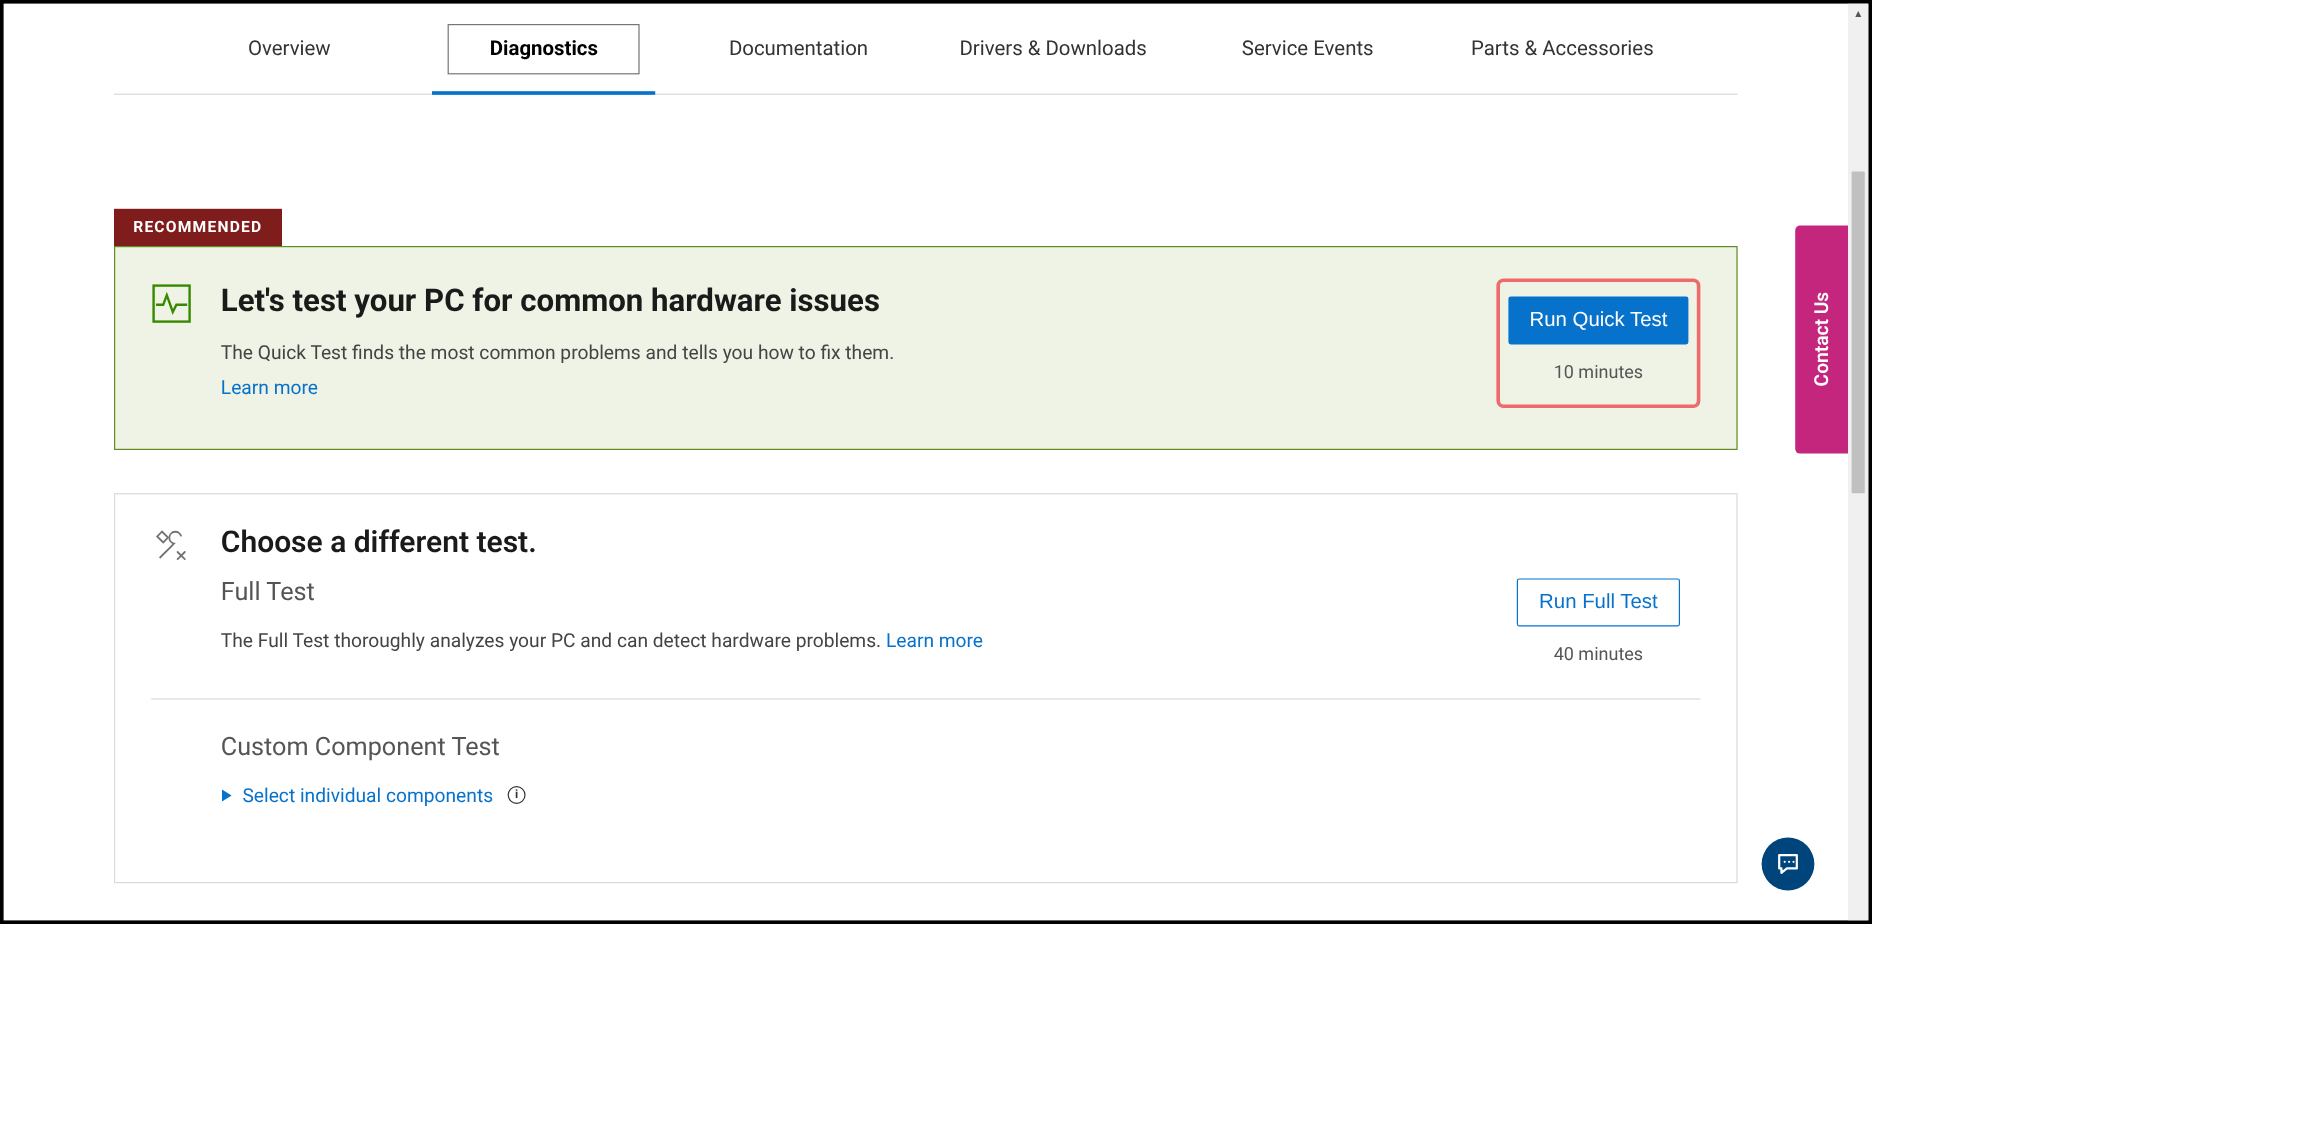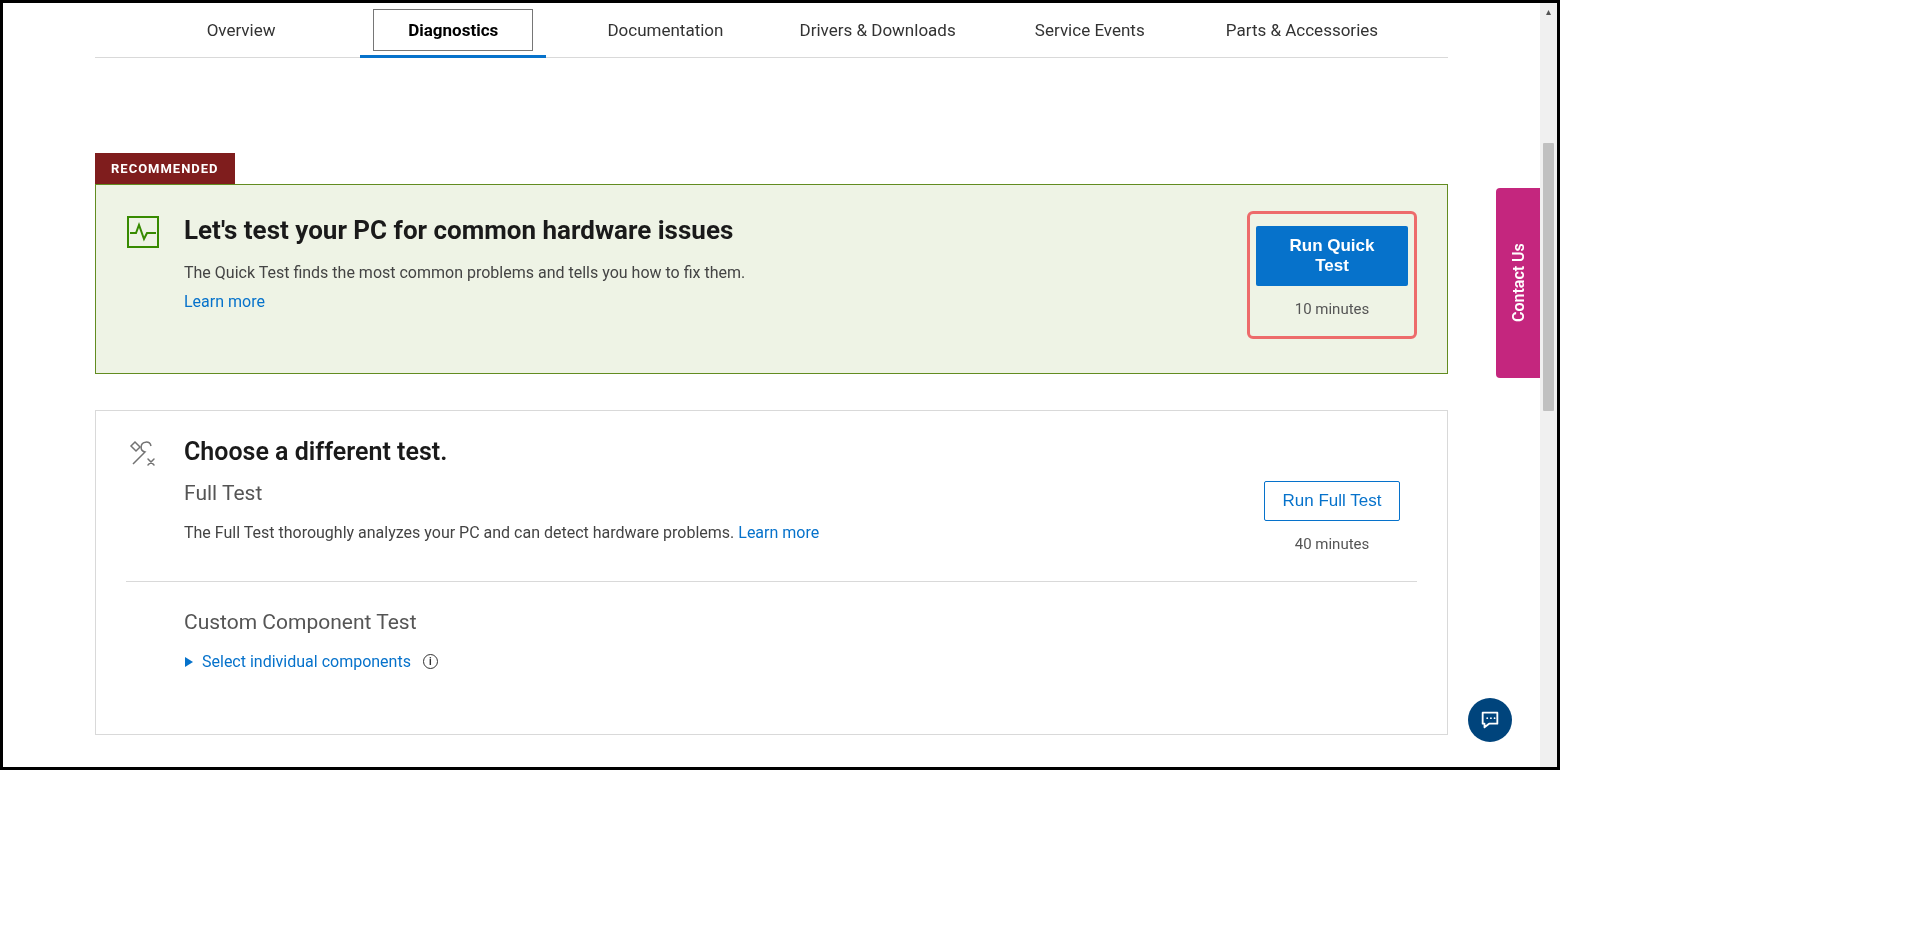--- a/index.html
+++ b/index.html
@@ -33,21 +33,21 @@
       background: #c0c0c0;
       border-radius: 1px;
     }
     .content {
       padding: 0 92px 40px 92px;
       margin-right: 17px;
     }
     .tabs {
       display: flex;
       border-bottom: 1px solid #d9d9d9;
-      height: 55px;
+      height: 76px;
       align-items: stretch;
       justify-content: space-around;
       padding: 0 40px;
     }
     .tab {
       flex: 1;
       display: flex;
       align-items: center;
       justify-content: center;
       font-size: 17px;
@@ -137,21 +137,21 @@
     .highlight-box {
       border: 3px solid #ed6b6b;
       border-radius: 6px;
       padding: 12px 6px 18px 6px;
       margin-top: -4px;
     }
     .btn-primary {
       background: #0672cb;
       color: #fff;
       font-size: 17px;
-      font-weight: 700;
+      font-weight: 400;
       border: none;
       padding: 10px 18px;
       cursor: pointer;
       border-radius: 2px;
     }
     .btn-outline {
       background: #fff;
       color: #0672cb;
       border: 1px solid #0672cb;
       font-size: 17px;

